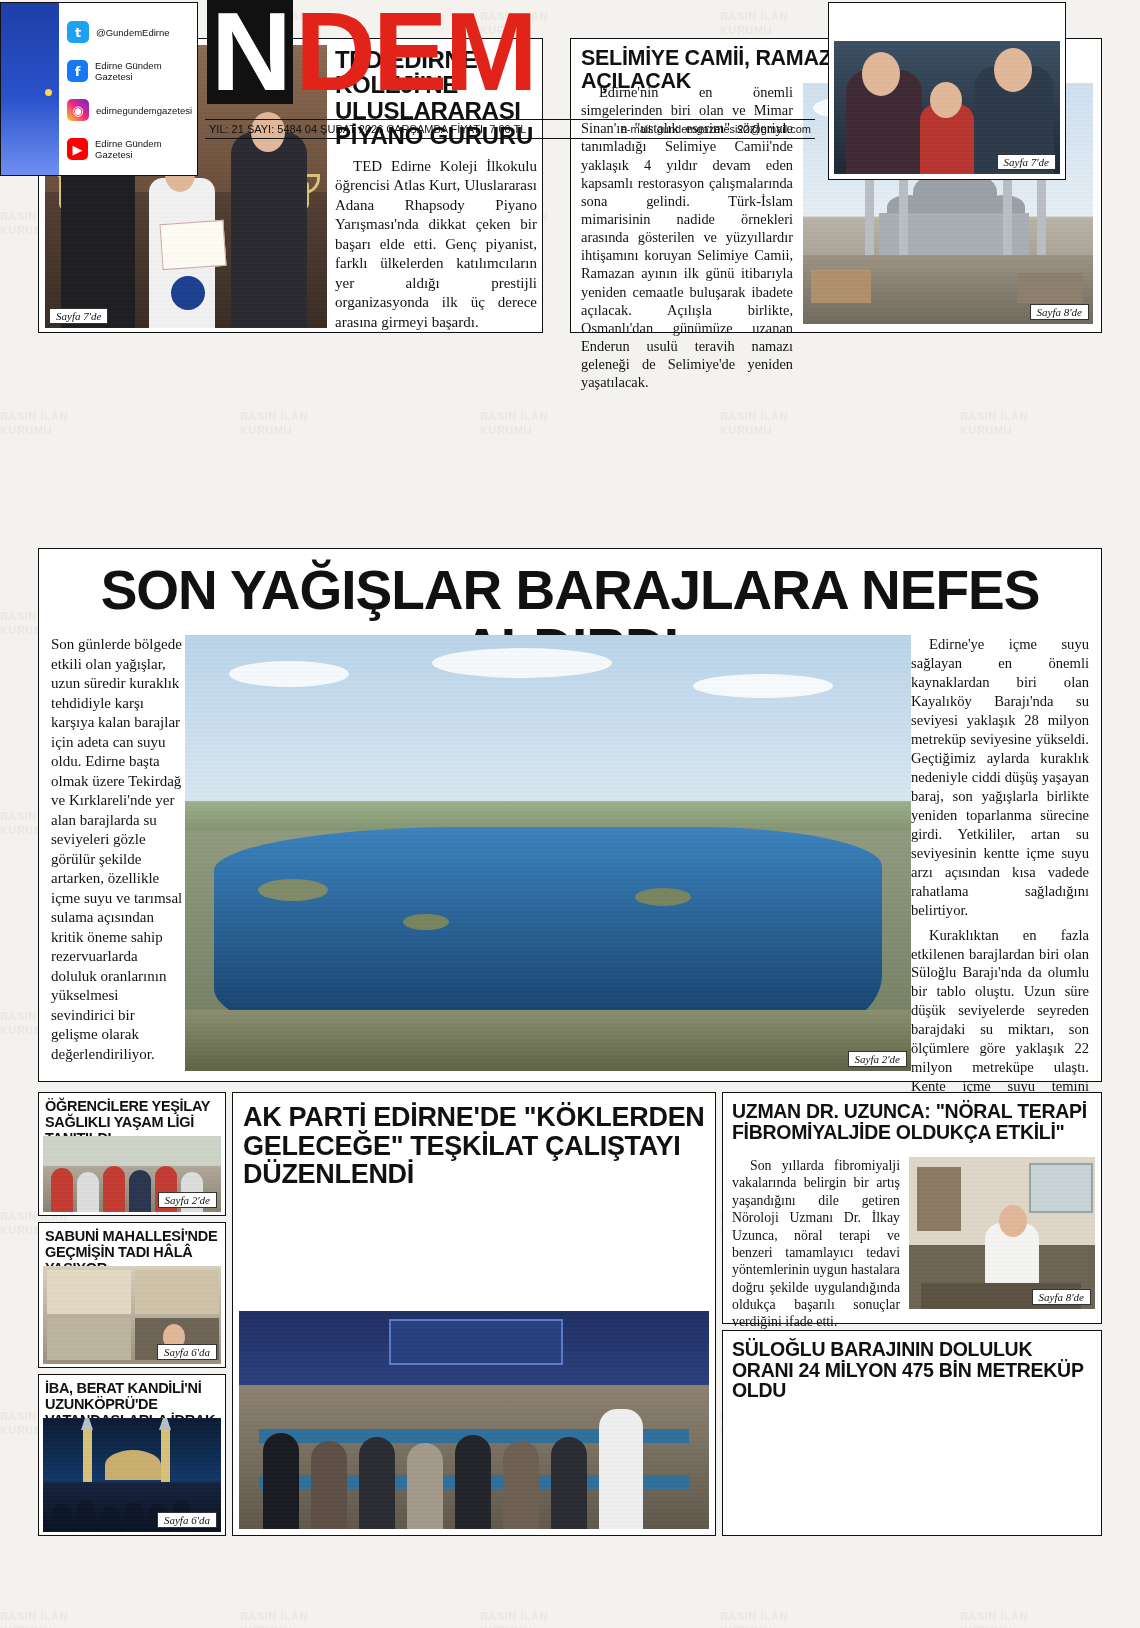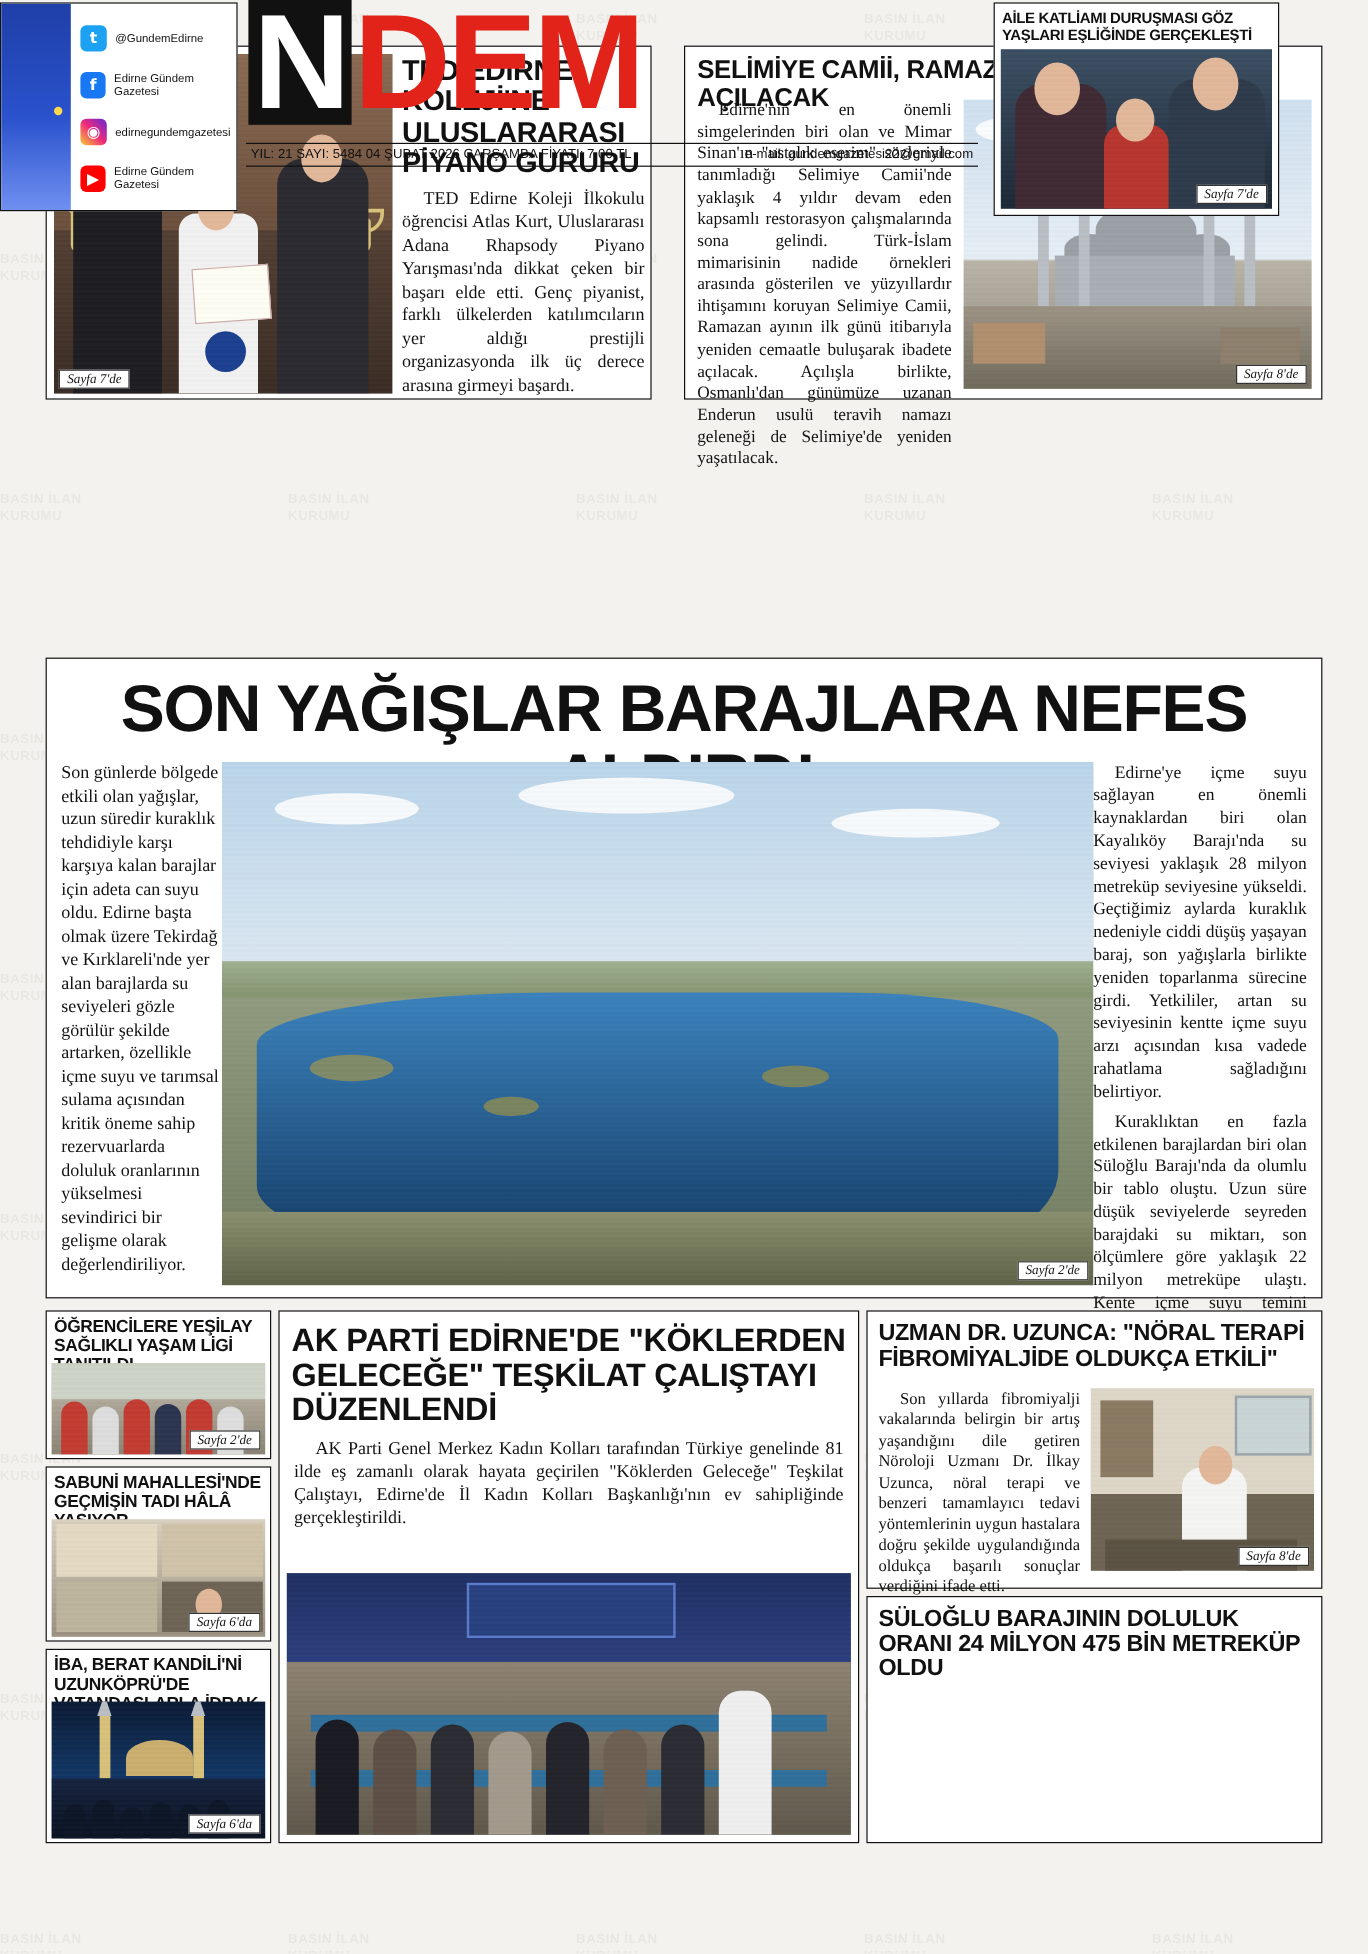--- a/index.html
+++ b/index.html
@@ -385,21 +385,20 @@
         <span class="nbox">N</span>
         <span class="lg-red">DEM</span>
       </div>
       <div class="meta-bar">
         <span>YIL: 21  SAYI: 5484  04 ŞUBAT 2026 ÇARŞAMBA    FİYATI: 7.00  TL</span>
         <span>e-mail: gundemgazetesi22@gmail.com</span>
       </div>
     </div>
 
     <div id="mast-right">
-      <h3 class="hl">AİLE KATLİAMI DURUŞMASI GÖZ YAŞLARI EŞLİĞİNDE GERÇEKLEŞTİ</h3>
       <div class="ph photo ph-family">
         <div class="person" style="left:12px;width:76px;height:104px;background:#3f2a33;"></div>
         <div class="head" style="left:28px;bottom:78px;width:38px;height:44px;"></div>
         <div class="person" style="left:86px;width:54px;height:70px;background:#b8352f;border-radius:16px 16px 0 0;"></div>
         <div class="head" style="left:96px;bottom:56px;width:32px;height:36px;"></div>
         <div class="person" style="left:140px;width:80px;height:108px;background:#2d3a4a;"></div>
         <div class="head" style="left:160px;bottom:82px;width:38px;height:44px;"></div>
         <div class="noise"></div>
         <div class="tag">Sayfa 7'de</div>
       </div>
@@ -479,23 +478,20 @@
       <div class="person" style="left:82px;width:18px;height:30px;background:#0d1626;"></div>
       <div class="person" style="left:106px;width:18px;height:28px;background:#0d1626;"></div>
       <div class="person" style="left:130px;width:18px;height:32px;background:#0d1626;"></div>
       <div class="noise"></div>
       <div class="tag">Sayfa 6'da</div>
     </div>
   </div>
 
   <div class="panel" id="akparti">
     <h2 class="hl">AK PARTİ EDİRNE'DE "KÖKLERDEN GELECEĞE" TEŞKİLAT ÇALIŞTAYI DÜZENLENDİ</h2>
-    <div class="body-txt">
-      <p>AK Parti Genel Merkez Kadın Kolları tarafından Türkiye genelinde 81 ilde eş zamanlı olarak hayata geçirilen "Köklerden Geleceğe" Teşkilat Çalıştayı, Edirne'de İl Kadın Kolları Başkanlığı'nın ev sahipliğinde gerçekleştirildi.</p>
-    </div>
     <div class="ph photo ph-hall">
       <div style="position:absolute;left:0;right:0;top:0;height:34%;background:linear-gradient(180deg,#1f2f63,#2b3f7d);"></div>
       <div style="position:absolute;left:150px;top:8px;width:170px;height:42px;background:#28407f;border:2px solid #5a79c9;"></div>
       <div style="position:absolute;left:0;right:0;top:34%;bottom:0;background:linear-gradient(180deg,#8d8271,#5f584b);"></div>
       <div style="position:absolute;left:20px;top:118px;right:20px;height:14px;background:#2f6f9a;"></div>
       <div style="position:absolute;left:20px;top:164px;right:20px;height:14px;background:#2f6f9a;"></div>
       <div class="person" style="left:24px;width:36px;height:96px;background:#1a1a22;"></div>
       <div class="person" style="left:72px;width:36px;height:88px;background:#5d4f46;"></div>
       <div class="person" style="left:120px;width:36px;height:92px;background:#2b2b33;"></div>
       <div class="person" style="left:168px;width:36px;height:86px;background:#a39a8c;"></div>

